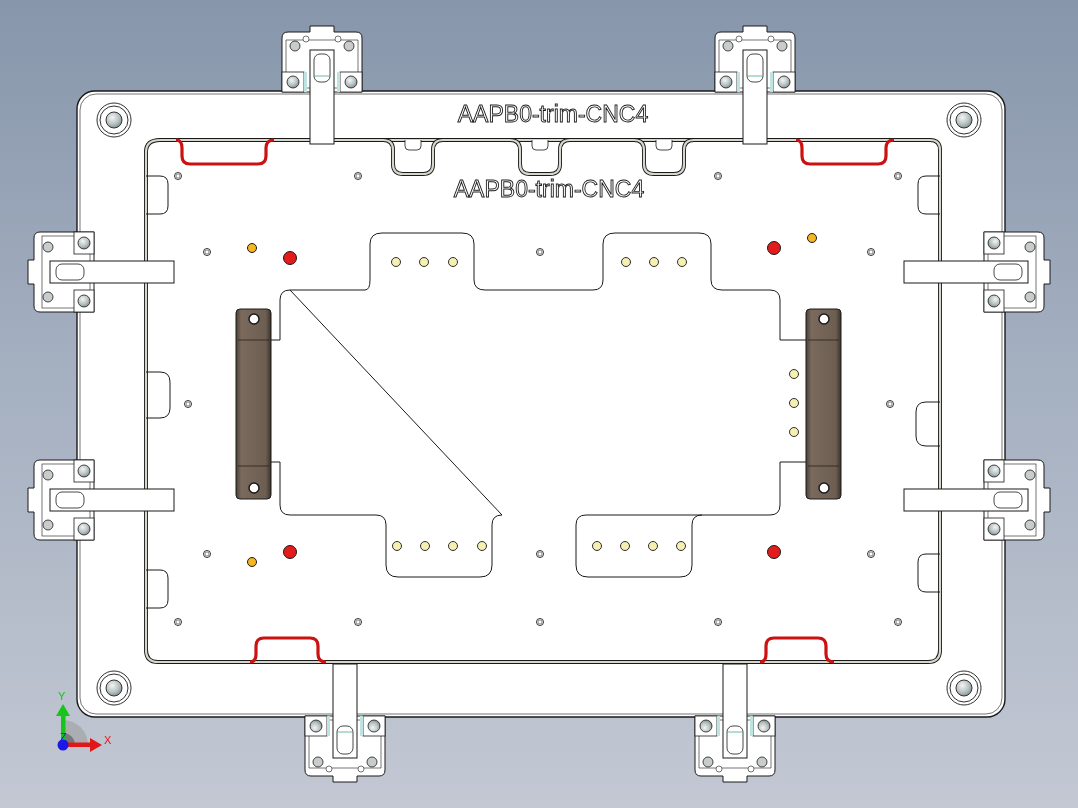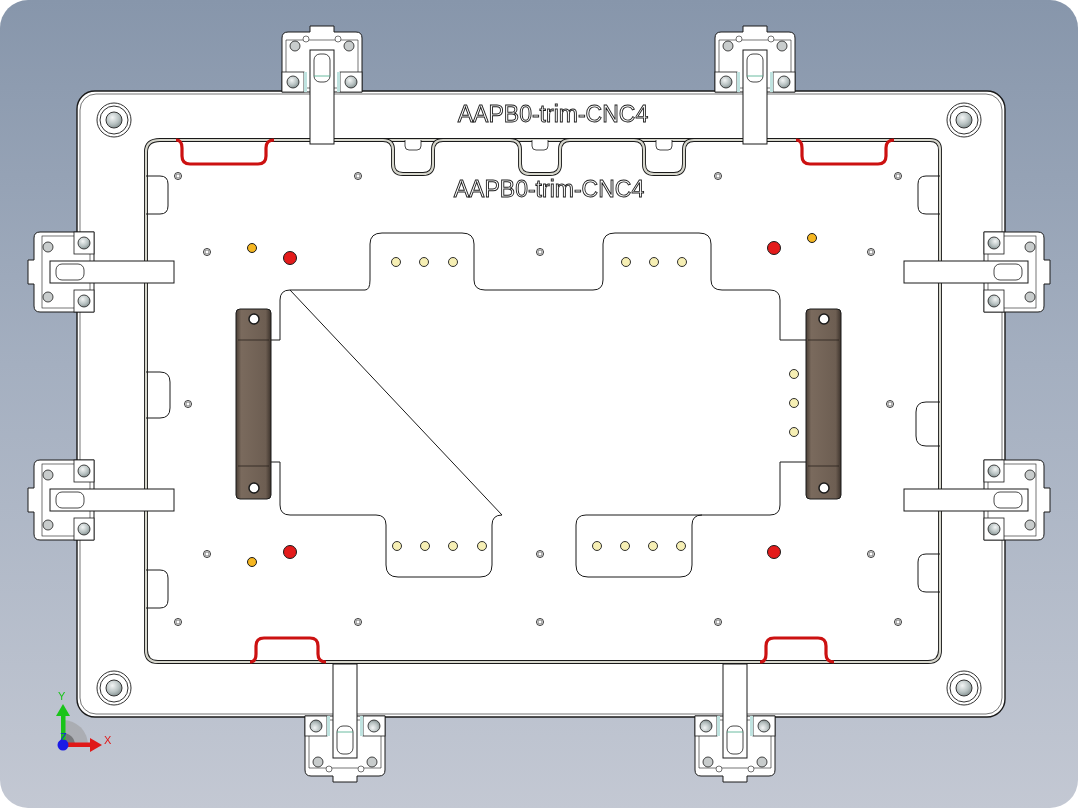--- a/index.html
+++ b/index.html
@@ -1,18 +1,18 @@
 <!DOCTYPE html>
 <html><head>
 <meta charset="utf-8">
 <style>
   html, body { margin:0; padding:0; }
   body { width:1078px; height:808px; overflow:hidden; font-family:"Liberation Sans", sans-serif; }
   #viewport { position:relative; width:1078px; height:808px;
-    background: linear-gradient(to bottom, #8796ab 0%, #a4afc0 45%, #c3c8d3 100%); border-radius: 28px; }
+    background: linear-gradient(to bottom, #8796ab 0%, #a4afc0 45%, #c3c8d3 100%); }
   #viewport svg { position:absolute; left:0; top:0; }
   .engrave { font-family:"Liberation Sans", sans-serif; font-size:23px; fill:#ffffff; stroke:#1a1a1a; stroke-width:0.9px; }
   .axis-label { font-family:"Liberation Sans", sans-serif; font-size:11px; }
 </style>
 </head>
 <body>
 
 <div id="viewport">
 <svg width="1078" height="808" viewBox="0 0 1078 808">
   <defs>

